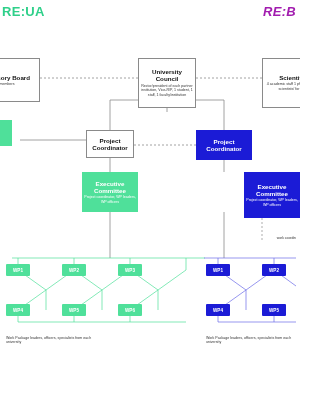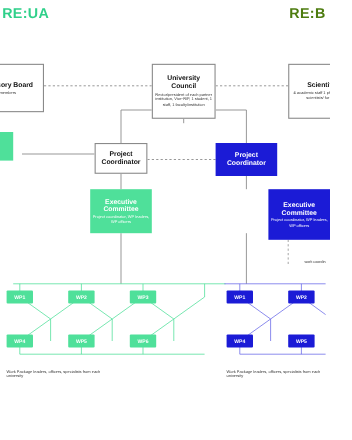--- a/index.html
+++ b/index.html
@@ -46,22 +46,23 @@
     font-weight: bold;
     color: #2fd08a;
     letter-spacing: 0.3px;
   }
   .title-right {
     position: absolute;
     right: 4px;
     top: 4px;
     font-size: 13px;
     font-weight: bold;
-    color: #4d7c0f;
+    color: #a21caf;
     letter-spacing: 0.3px;
+    font-style: italic;
   }
   .box-white {
     background: #ffffff;
     border: 1px solid #8a8a8a;
   }
   .box-green {
     background: #4fe09a;
     border: none;
     color: #ffffff;
   }

